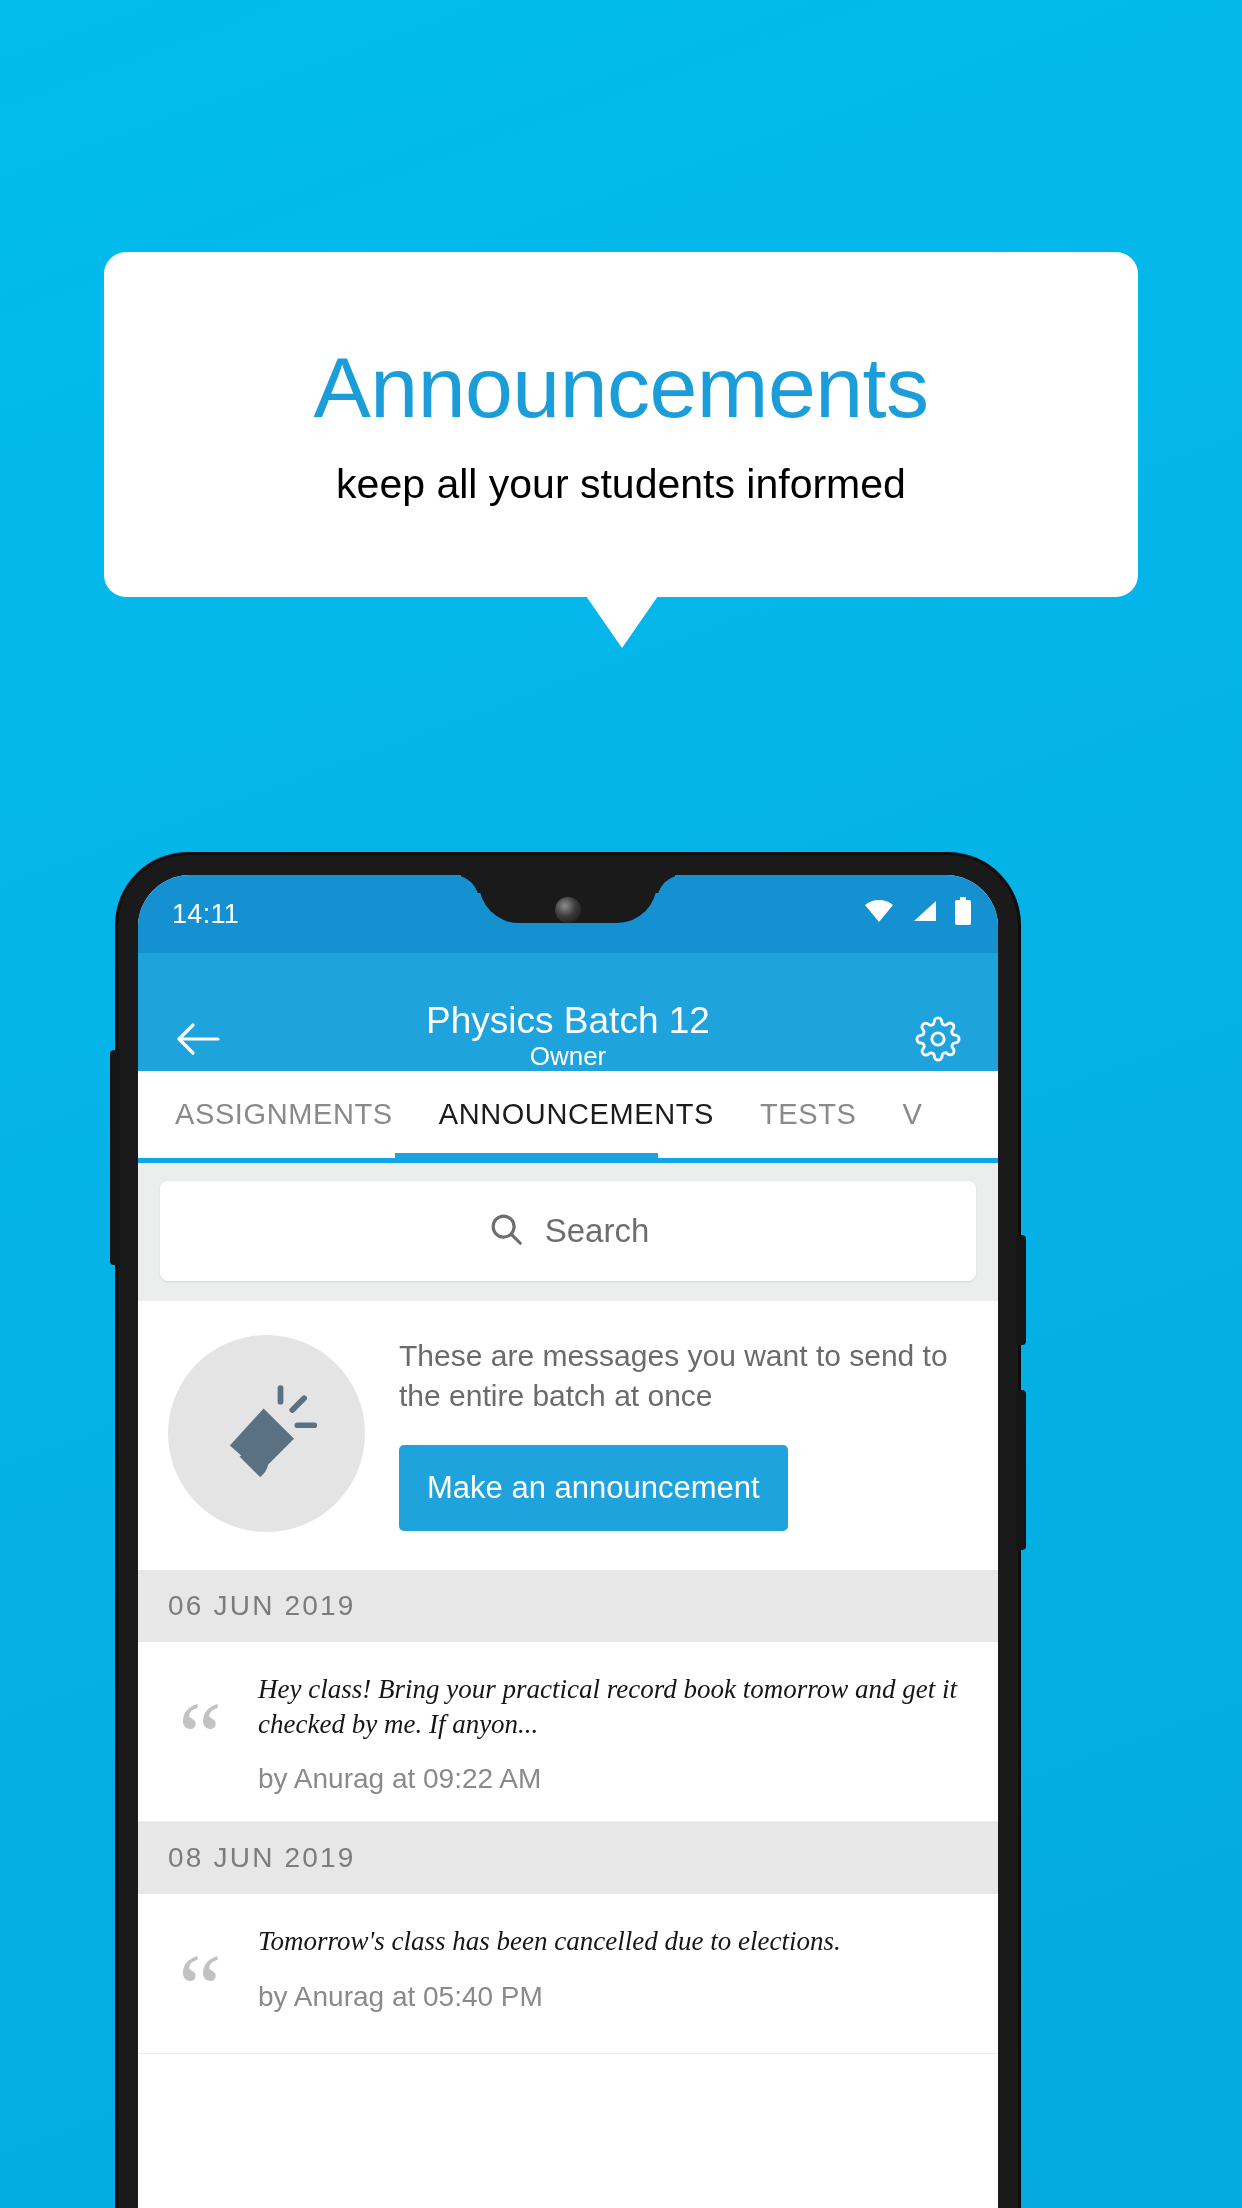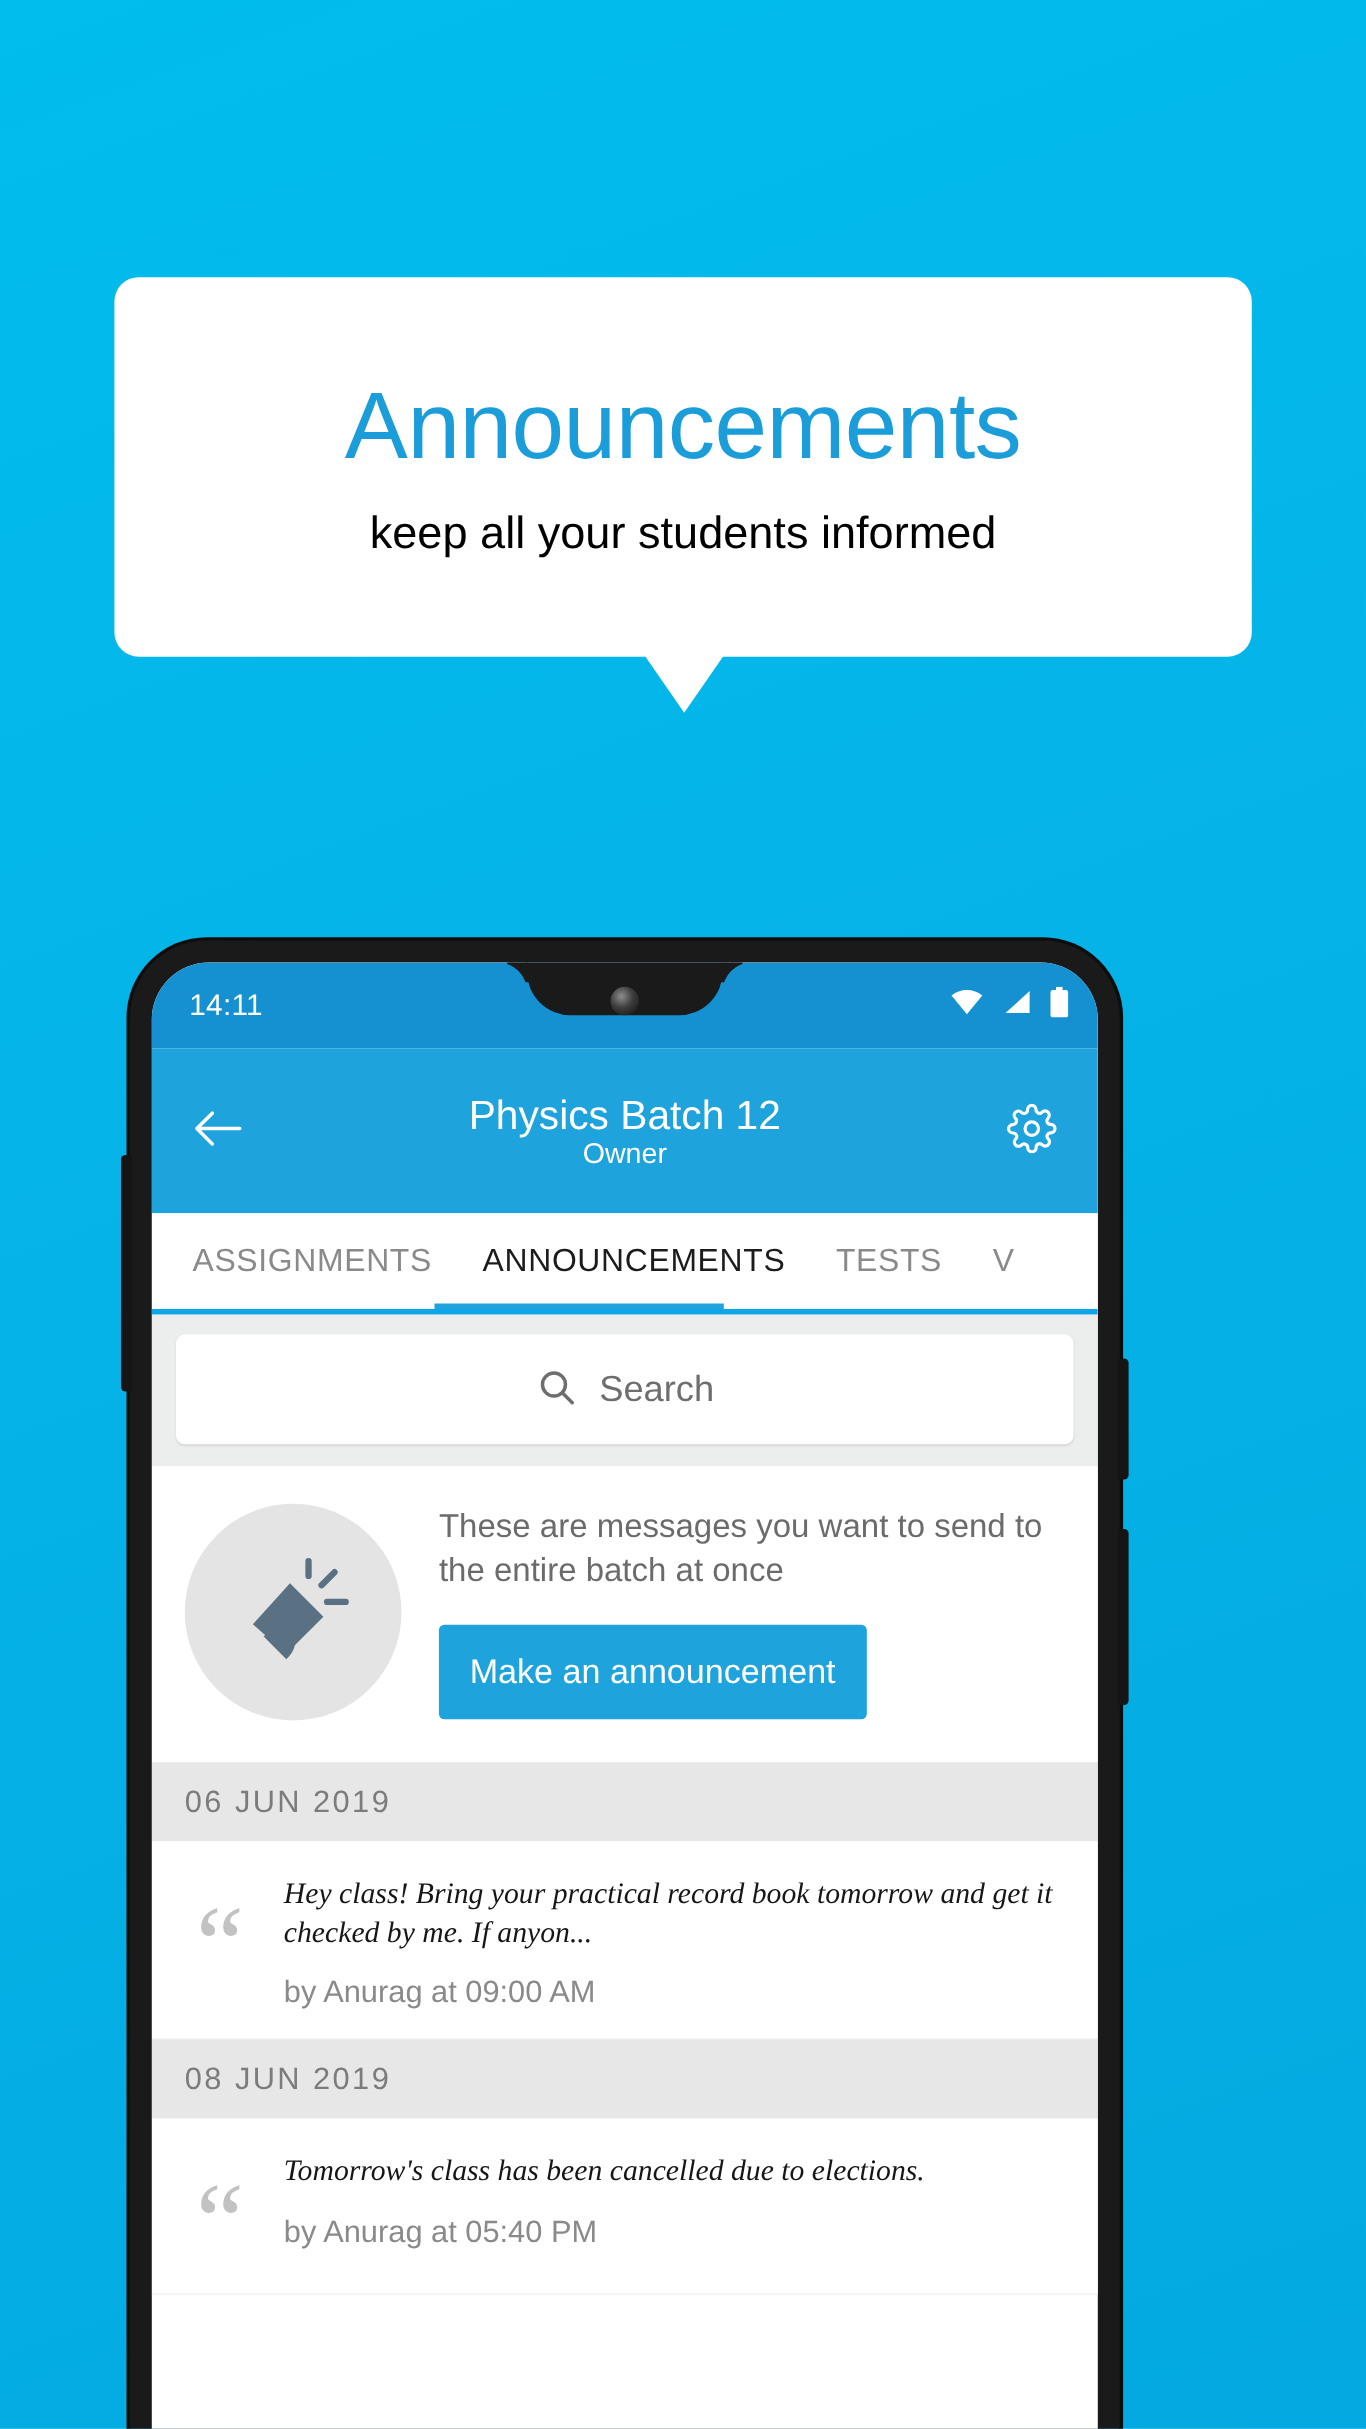--- a/index.html
+++ b/index.html
@@ -157,24 +157,24 @@
     transform: translateX(-50%);
     top: 22px;
     width: 26px;
     height: 26px;
     border-radius: 50%;
     background: radial-gradient(circle at 38% 34%, #8d8d8d 0%, #3c3c3c 45%, #111 100%);
   }
 
   
   .appbar {
-    height: 150px;
+    height: 118px;
     background: #1EA3DC;
     display: flex;
-    align-items: center;
+    align-items: flex-end;
     padding: 0 30px;
     position: relative;
   }
   .appbar-titles {
     flex: 1;
     text-align: center;
     color: #ffffff;
     line-height: 1.12;
   }
   .appbar-title { font-size: 37px; font-weight: 400; }
@@ -413,21 +413,21 @@
         <div class="promo-text">These are messages you want to send to the entire batch at once</div>
         <button class="promo-btn">Make an announcement</button>
       </div>
     </div>
 
     <div class="date-header">06  JUN  2019</div>
     <div class="ann-item">
       <div class="quote-mark">“</div>
       <div class="ann-body">
         <div class="ann-text">Hey class! Bring your practical record book tomorrow and get it checked by me. If anyon...</div>
-        <div class="ann-meta">by Anurag at 09:00 AM</div>
+        <div class="ann-meta">by Anurag at 09:22 AM</div>
       </div>
     </div>
 
     <div class="date-header">08  JUN  2019</div>
     <div class="ann-item">
       <div class="quote-mark">“</div>
       <div class="ann-body">
         <div class="ann-text">Tomorrow's class has been cancelled due to elections.</div>
         <div class="ann-meta">by Anurag at 05:40 PM</div>
       </div>

